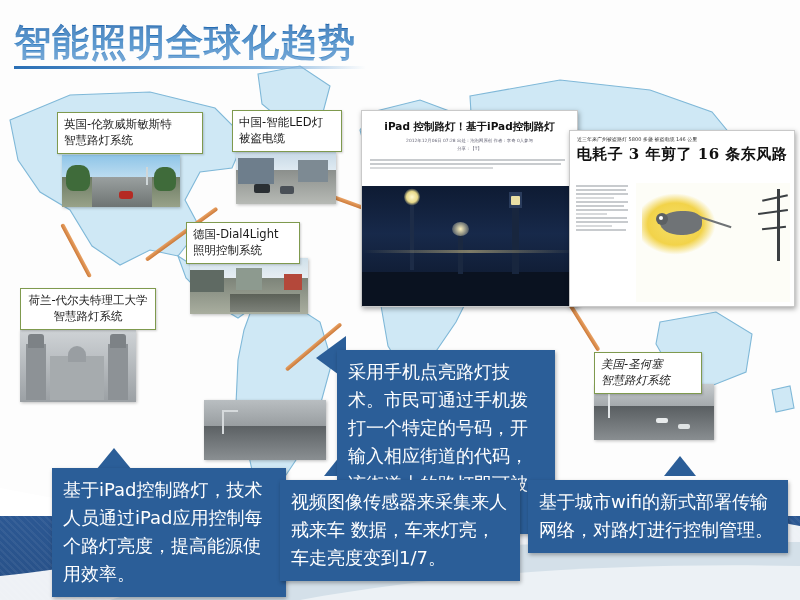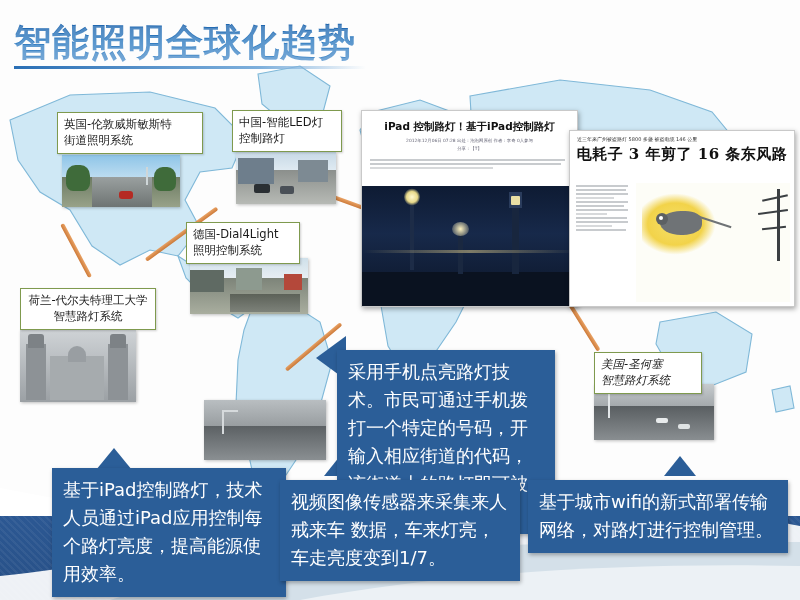--- a/index.html
+++ b/index.html
@@ -183,24 +183,24 @@
   <div class="photo" style="left:594px;top:384px;width:120px;height:56px;">
     <div style="position:absolute;inset:0;background:linear-gradient(180deg,#c6cbce,#707578);"></div>
     <div style="position:absolute;left:0;top:22px;width:120px;height:34px;background:linear-gradient(180deg,#595e61,#898e91);"></div>
     <div style="position:absolute;left:14px;top:6px;width:2px;height:28px;background:#e3e7e9;"></div>
     <div style="position:absolute;left:14px;top:6px;width:22px;height:2px;background:#e3e7e9;"></div>
     <div style="position:absolute;left:62px;top:34px;width:12px;height:5px;background:#e8ebec;border-radius:2px;"></div>
     <div style="position:absolute;left:84px;top:40px;width:12px;height:5px;background:#dfe3e4;border-radius:2px;"></div>
   </div>
 
   <div class="label" style="left:57px;top:112px;width:132px;">英国-伦敦威斯敏斯特
-街道照明系统</div>
+智慧路灯系统</div>
 
   <div class="label" style="left:232px;top:110px;width:96px;">中国-智能LED灯
-控制路灯</div>
+被盗电缆</div>
 
   <div class="label" style="left:186px;top:222px;width:100px;">德国-Dial4Light
 照明控制系统</div>
 
   <div class="label" style="left:20px;top:288px;width:122px;text-align:center;">荷兰-代尔夫特理工大学
 智慧路灯系统</div>
 
 
   <div class="label" style="left:594px;top:352px;width:94px;font-style:italic;">美国-圣何塞
 智慧路灯系统</div>

